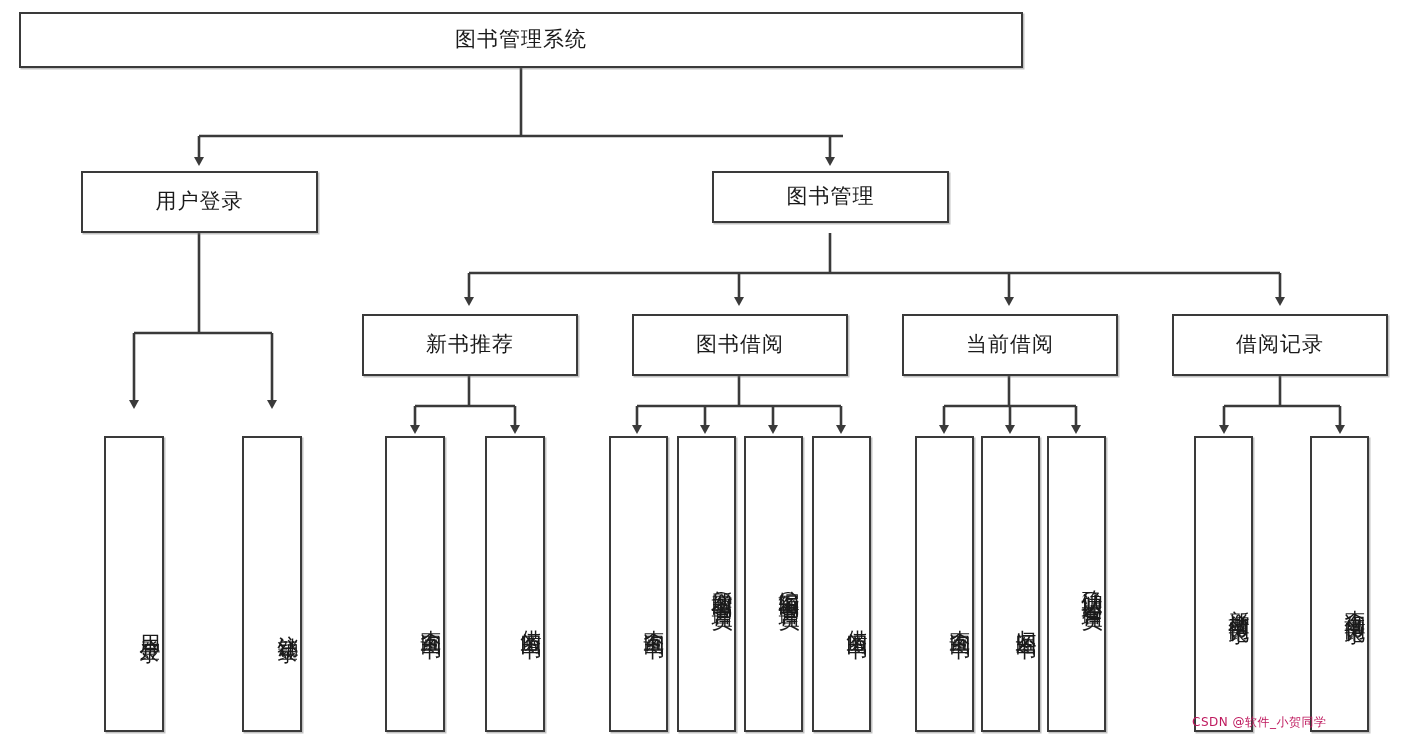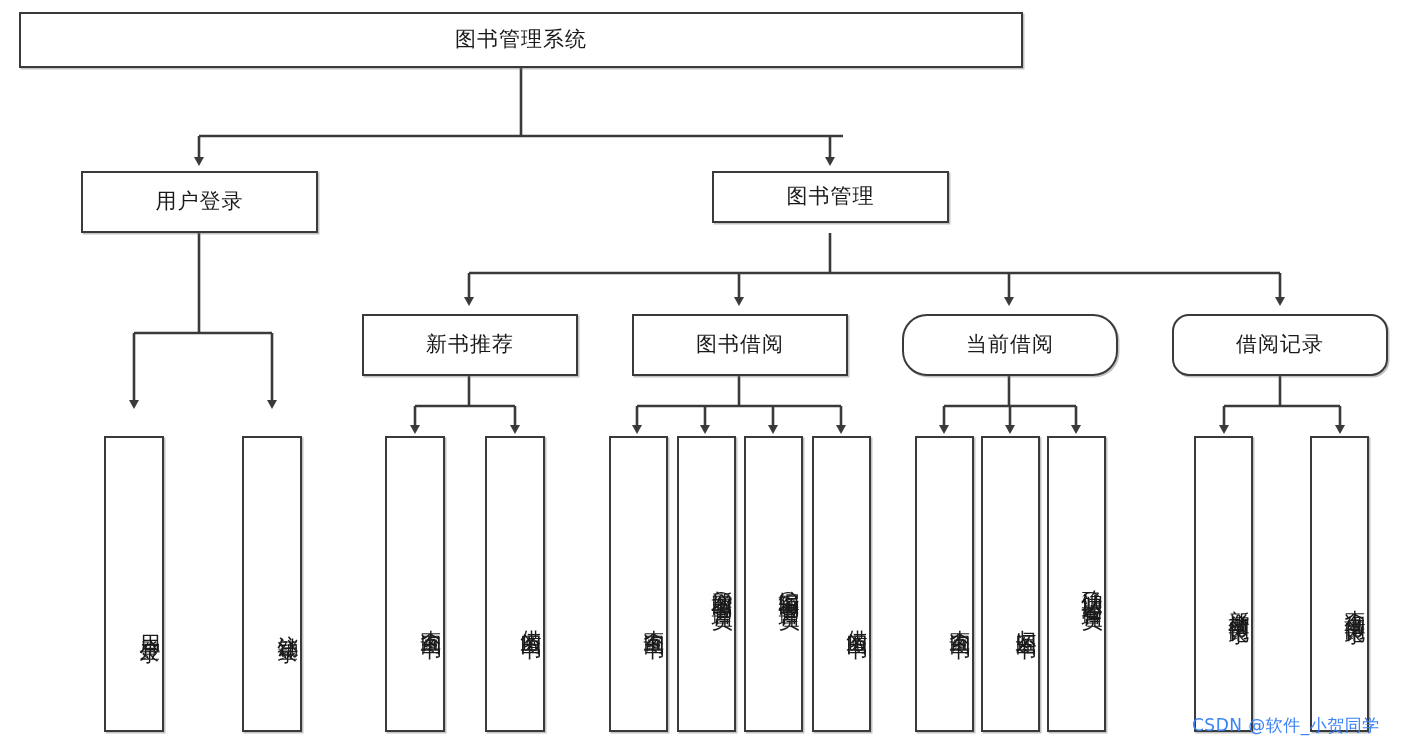--- a/index.html
+++ b/index.html
@@ -55,22 +55,22 @@
   }
   .node.vert.topalign {
     padding-top: 4px;
   }
   .node-label {
     display: block;
     white-space: pre;
   }
   .watermark {
     position: absolute;
-    font-size: 17px;
-    color: #3b82f6;
+    font-size: 12px;
+    color: #be185d;
     letter-spacing: 0.5px;
     white-space: nowrap;
     user-select: none;
   }
 </style>
 </head>
 <body>
 
 <div id="canvas">
 
@@ -134,24 +134,24 @@
   <div class="node horiz" style="left:712px; top:171px; width:237px; height:52px;">
     <span class="node-label">图书管理</span>
   </div>
 
   <div class="node horiz" style="left:632px; top:314px; width:216px; height:62px;">
     <span class="node-label">图书借阅</span>
   </div>
   <div class="node horiz" style="left:362px; top:314px; width:216px; height:62px;">
     <span class="node-label">新书推荐</span>
   </div>
-  <div class="node horiz" style="left:902px; top:314px; width:216px; height:62px;border-radius:25px;">
+  <div class="node horiz" style="left:902px; top:314px; width:216px; height:62px;">
     <span class="node-label">当前借阅</span>
   </div>
-  <div class="node horiz" style="left:1172px; top:314px; width:216px; height:62px;border-radius:17px;">
+  <div class="node horiz" style="left:1172px; top:314px; width:216px; height:62px;">
     <span class="node-label">借阅记录</span>
   </div>
 
   <div class="node vert" style="left:104px; top:436px; width:60px; height:296px; padding-top:80px;">
     <span class="node-label">用户登录</span>
   </div>
   <div class="node vert" style="left:242px; top:436px; width:60px; height:296px; padding-top:80px;">
     <span class="node-label">注销登录</span>
   </div>
 

